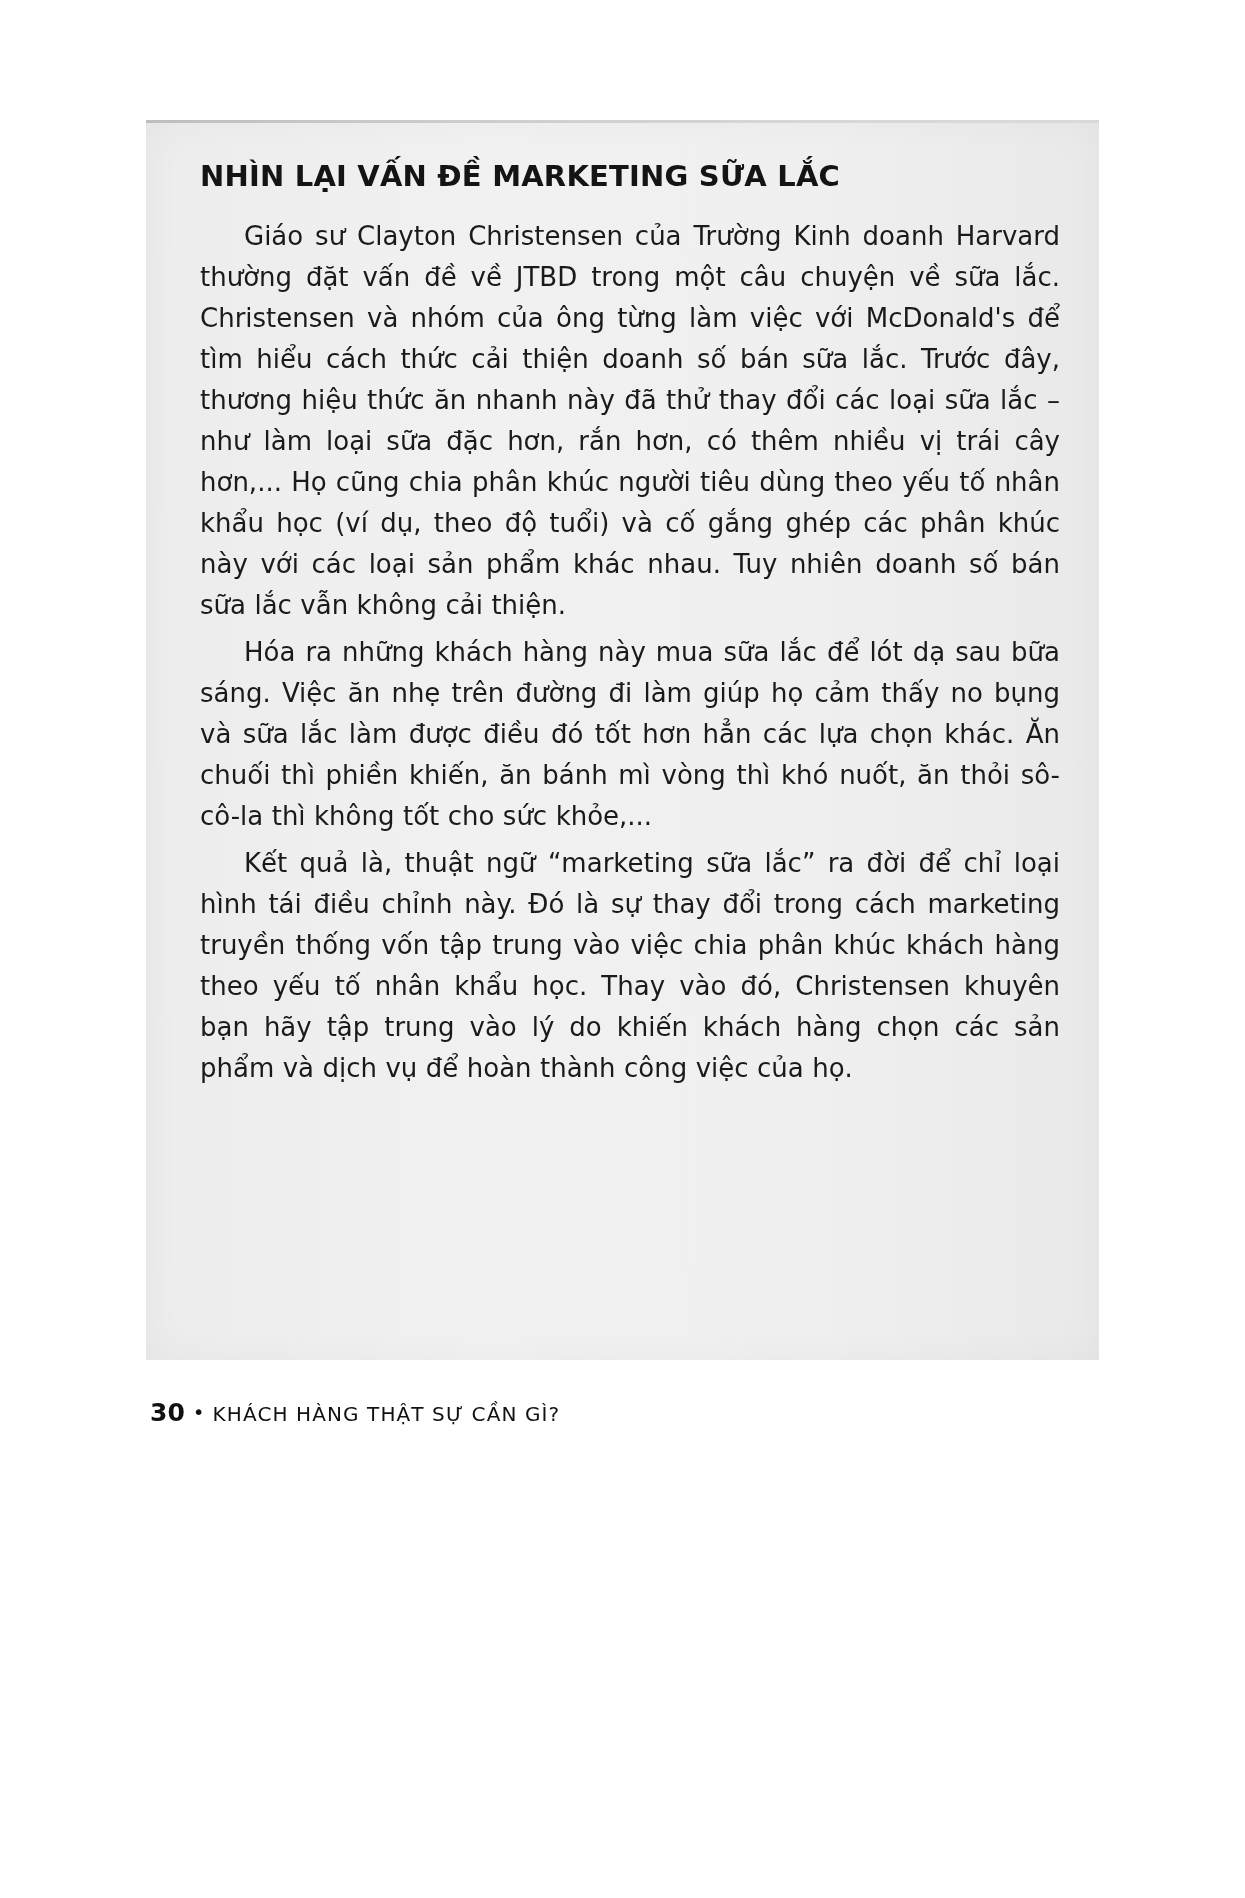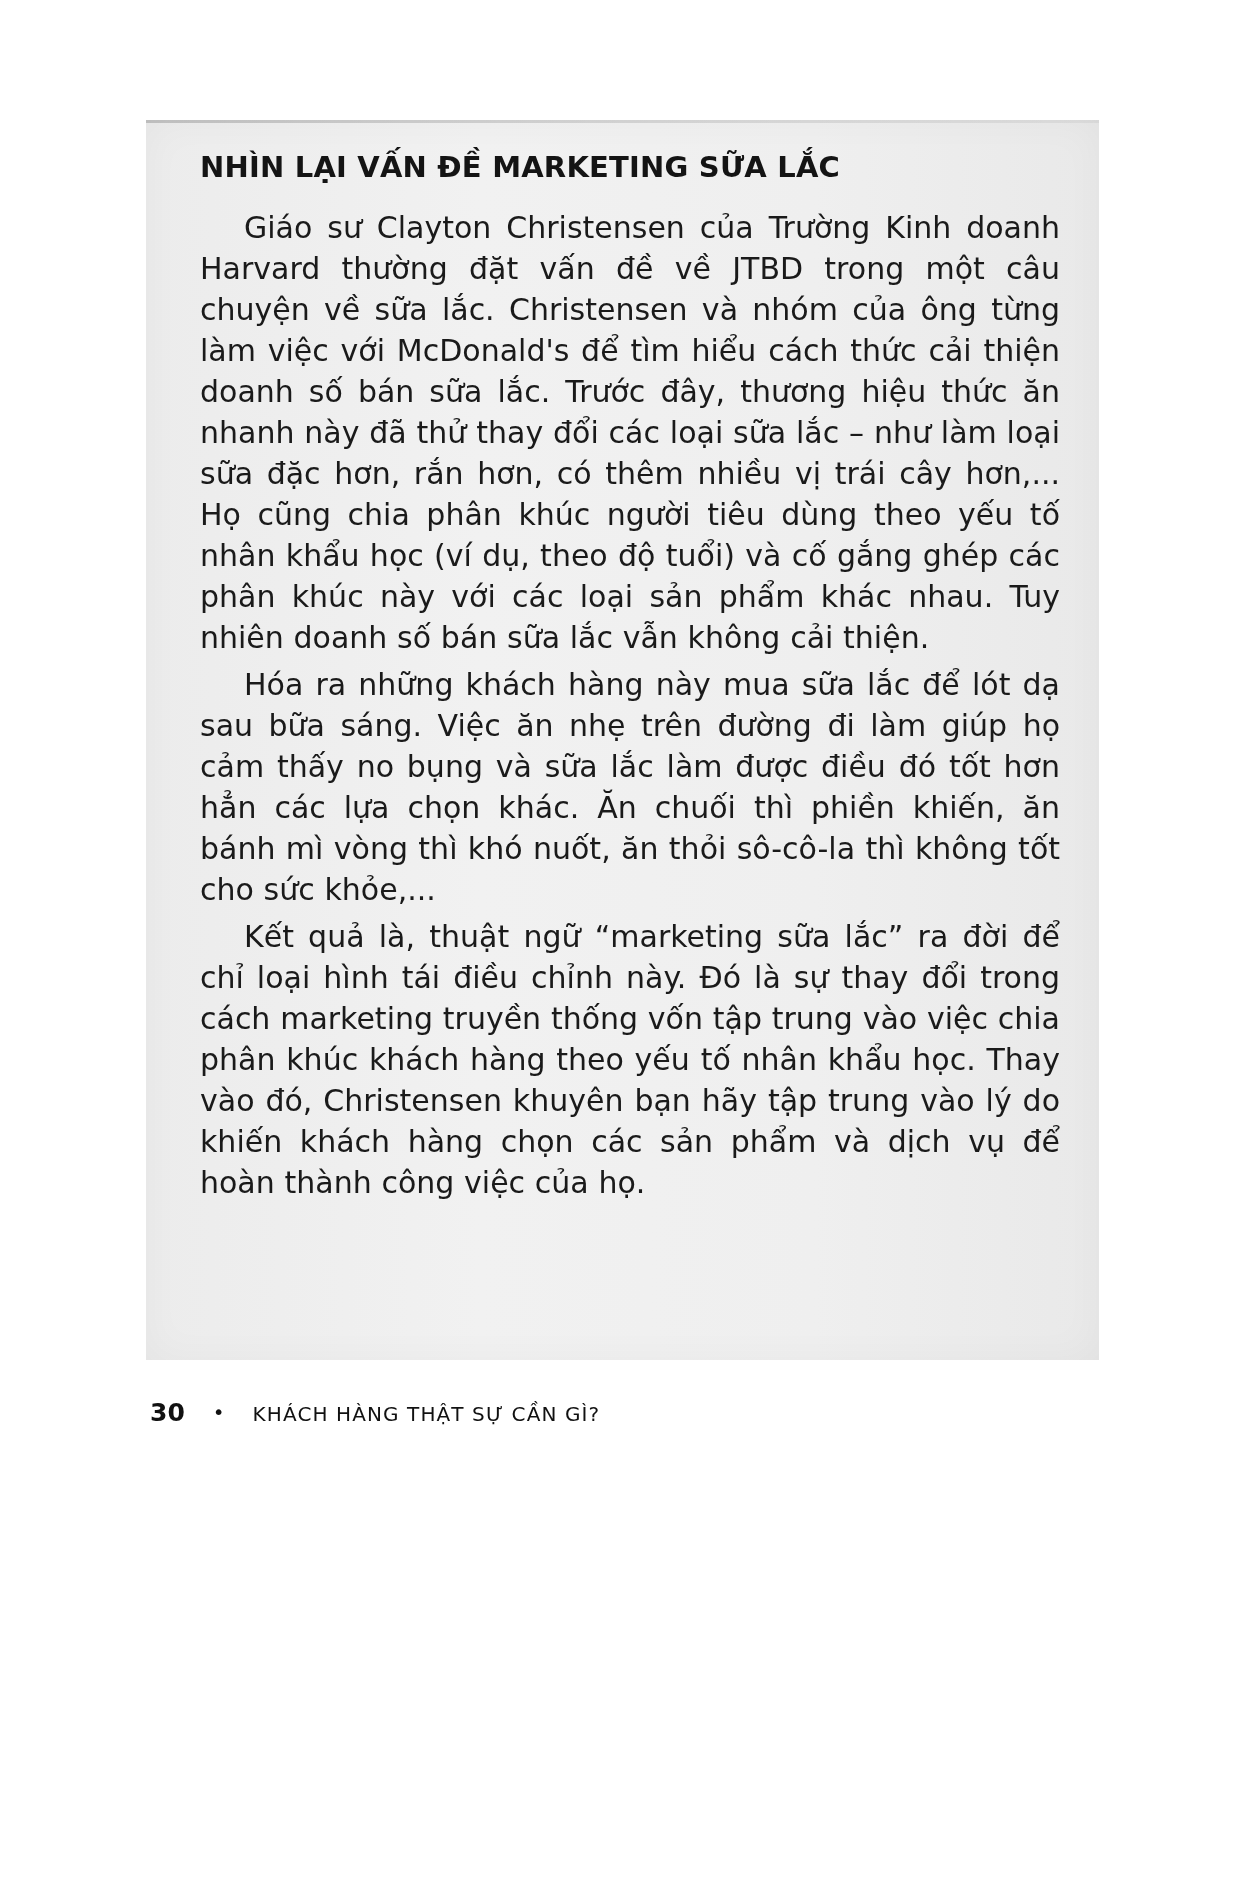--- a/index.html
+++ b/index.html
@@ -34,53 +34,53 @@
   .scan-block:before {
     content: "";
     position: absolute;
     left: 0; right: 0; top: 0;
     height: 3px;
     background: linear-gradient(to right, rgba(0,0,0,0.18), rgba(0,0,0,0.05));
   }
   .content {
     position: absolute;
     left: 200px;
-    top: 150px;
+    top: 159px;
     width: 860px;
   }
   h1.section-title {
     font-family: "DejaVu Sans", sans-serif;
     font-size: 29px;
     font-weight: 700;
     letter-spacing: 0.2px;
     color: #141414;
     margin: 0 0 22px 0;
     line-height: 1.2;
   }
   p.para {
     font-family: "DejaVu Sans", sans-serif;
-    font-size: 30px;
+    font-size: 26px;
     line-height: 41px;
     color: #1a1a1a;
     margin: 0 0 6px 0;
     text-align: justify;
     text-indent: 44px;
     text-justify: inter-word;
     word-spacing: 0.2px;
   }
   p.para:last-child {
     margin-bottom: 0;
   }
   .footer {
     position: absolute;
     left: 150px;
     top: 1398px;
     display: flex;
     align-items: baseline;
-    gap: 28px;
+    gap: 8px;
   }
   .footer .pagenum {
     font-family: "DejaVu Sans", sans-serif;
     font-size: 25px;
     font-weight: 700;
     color: #111111;
   }
   .footer .dot {
     font-family: "DejaVu Sans", sans-serif;
     font-size: 20px;

